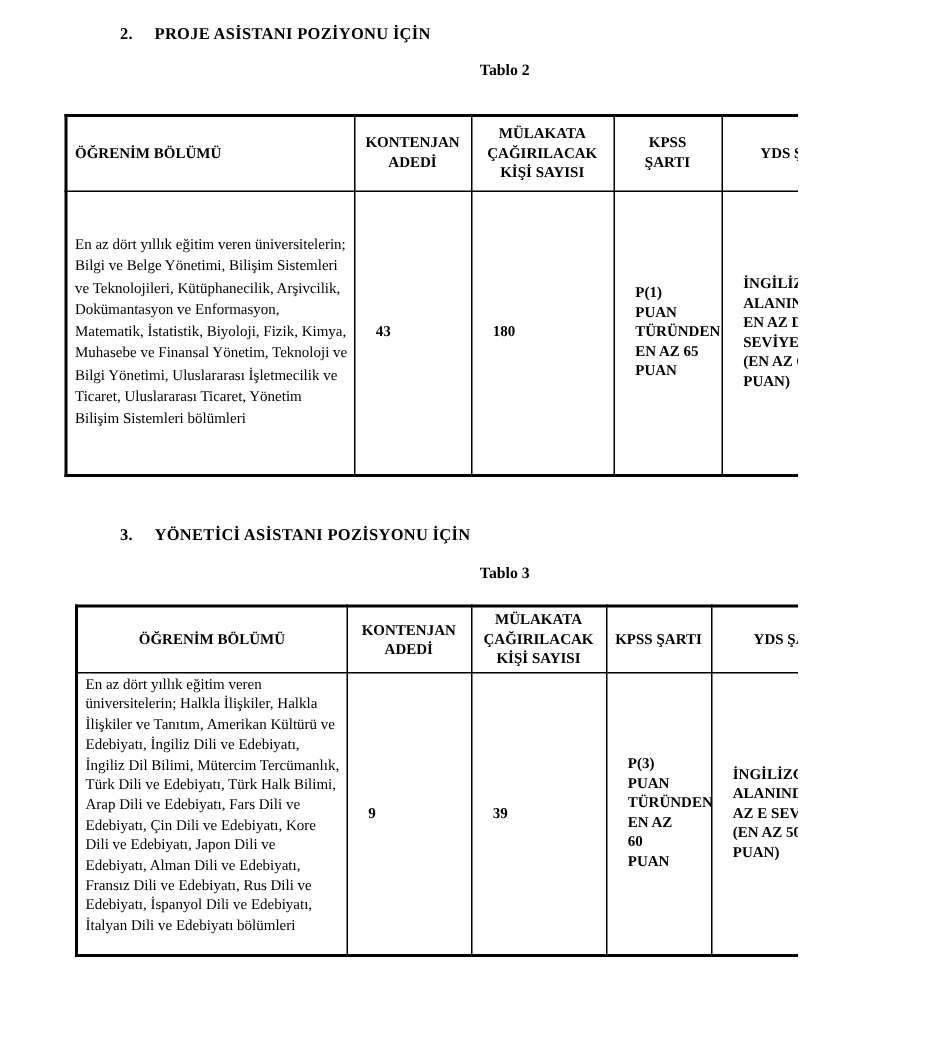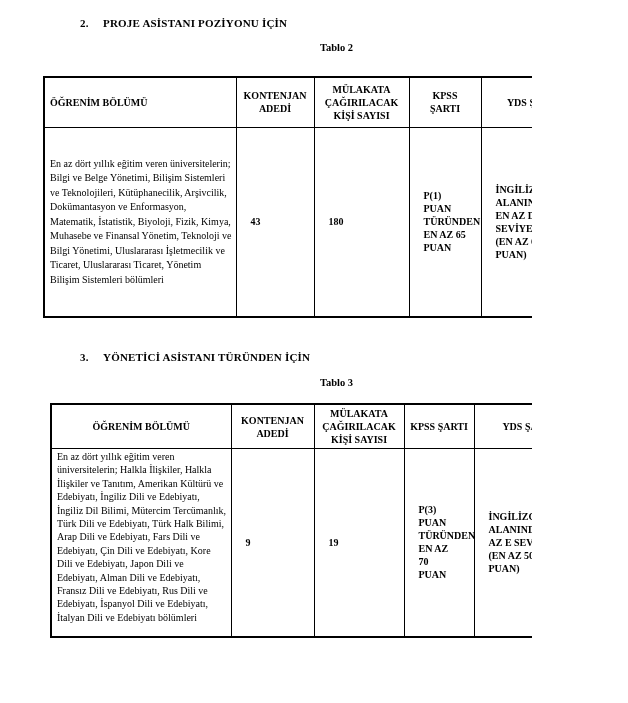--- a/index.html
+++ b/index.html
@@ -138,21 +138,21 @@
 ALANINDA
 EN AZ D
 SEVİYESİ
 (EN AZ 60
 PUAN)</td>
     </tr>
   </tbody>
     </table>
 
   <div class="heading" id="heading-yonetici">
-    <span class="num">3.</span><span>YÖNETİCİ ASİSTANI TÜRÜNDEN İÇİN</span>
+    <span class="num">3.</span><span>YÖNETİCİ ASİSTANI POZİSYONU İÇİN</span>
   </div>
 
   <div class="table-label" id="label-tablo3">Tablo 3</div>
 
   <table class="req-table" id="table-tablo3">
     <colgroup>
       <col style="width:180px">
         <col style="width:83px">
         <col style="width:90px">
         <col style="width:70px">
@@ -165,24 +165,24 @@
 ADEDİ</th>
       <th>MÜLAKATA
 ÇAĞIRILACAK
 KİŞİ SAYISI</th>
       <th>KPSS ŞARTI</th>
       <th>YDS ŞARTI</th>
     </tr>
     <tr class="body-row">
       <td class="cell-bolum">En az dört yıllık eğitim veren üniversitelerin; Halkla İlişkiler, Halkla İlişkiler ve Tanıtım, Amerikan Kültürü ve Edebiyatı, İngiliz Dili ve Edebiyatı, İngiliz Dil Bilimi, Mütercim Tercümanlık, Türk Dili ve Edebiyatı, Türk Halk Bilimi, Arap Dili ve Edebiyatı, Fars Dili ve Edebiyatı, Çin Dili ve Edebiyatı, Kore Dili ve Edebiyatı, Japon Dili ve Edebiyatı, Alman Dili ve Edebiyatı, Fransız Dili ve Edebiyatı, Rus Dili ve Edebiyatı, İspanyol Dili ve Edebiyatı, İtalyan Dili ve Edebiyatı bölümleri</td>
       <td class="cell-center">9</td>
-      <td class="cell-center">19</td>
+      <td class="cell-center">39</td>
       <td class="cell-center">P(3) PUAN
 TÜRÜNDEN
-EN AZ 70
+EN AZ 60
 PUAN</td>
       <td class="cell-center">İNGİLİZCE
 ALANINDA EN
 AZ E SEVİYESİ
 (EN AZ 50
 PUAN)</td>
     </tr>
   </tbody>
     </table>
 

